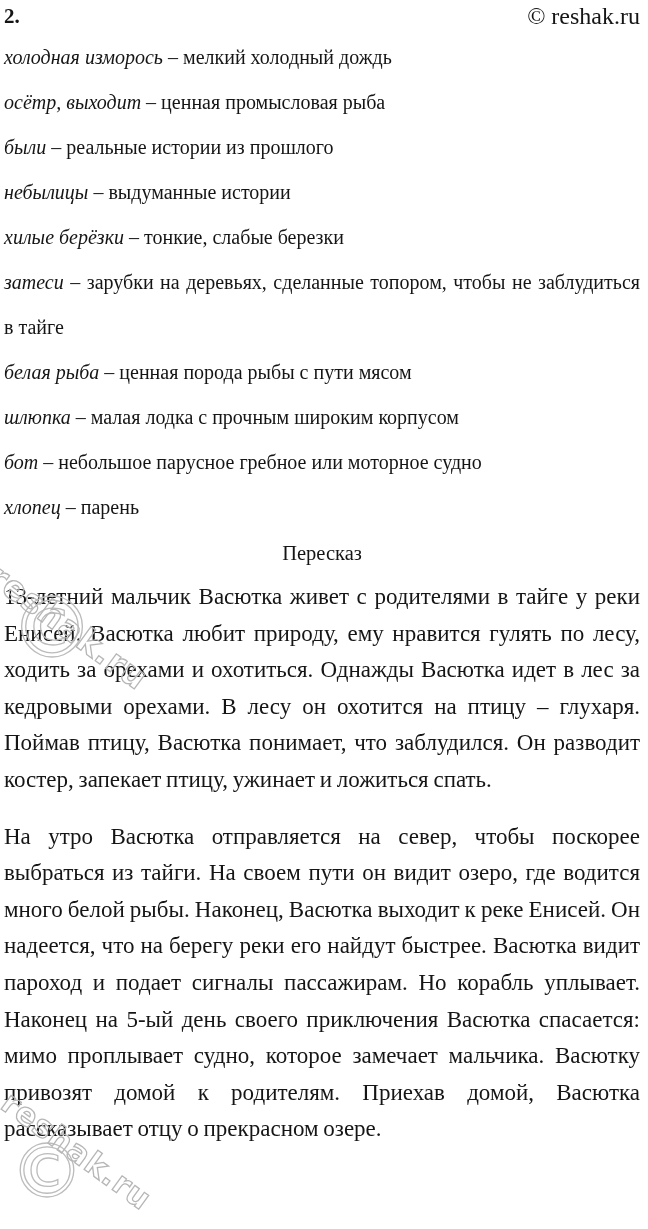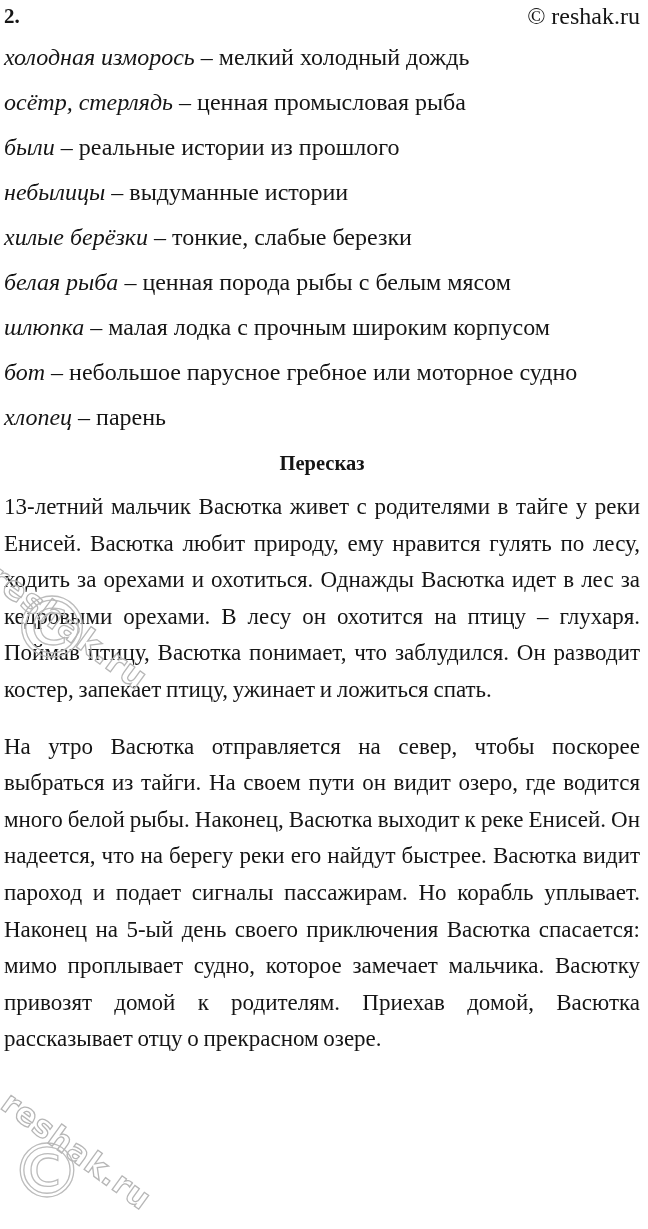--- a/index.html
+++ b/index.html
@@ -14,31 +14,31 @@
   }
   .page { position: relative; width: 648px; height: 1229px; padding: 4px 8px 0 4px; z-index: 1; }
 
   .header { display: flex; justify-content: space-between; align-items: flex-start; height: 26px; }
   .problem-number { font-weight: bold; font-size: 21px; line-height: 24px; }
   .copyright { font-size: 24px; line-height: 24px; }
 
   .vocab { margin-top: 5px; }
   .vocab .entry {
     margin: 0;
-    font-size: 24px;
+    font-size: 20px;
     line-height: 45px;
     text-align: justify;
   }
   .vocab .entry i { font-style: italic; }
 
   .heading {
     margin: 0;
     font-size: 20.5px;
     line-height: 46px;
-    font-weight: bold;
+    font-weight: normal;
     text-align: center;
   }
 
   .para {
     margin: 0;
     font-size: 23px;
     line-height: 36.6px;
     text-align: justify;
     word-spacing: -1px;
   }
@@ -76,25 +76,26 @@
 
 <div class="page">
 
   <div class="header">
     <span class="problem-number">2.</span>
     <span class="copyright">© reshak.ru</span>
   </div>
 
   <div class="vocab">
     <p class="entry"><i>холодная изморось</i><span> – мелкий холодный дождь</span></p>
-    <p class="entry"><i>осётр, стерлядь</i><span> – ценная промысловая рыба</span></p>
+    <p class="entry"><i>осётр, выходит</i><span> – ценная промысловая рыба</span></p>
     <p class="entry"><i>были</i><span> – реальные истории из прошлого</span></p>
     <p class="entry"><i>небылицы</i><span> – выдуманные истории</span></p>
     <p class="entry"><i>хилые берёзки</i><span> – тонкие, слабые березки</span></p>
-    <p class="entry"><i>белая рыба</i><span> – ценная порода рыбы с белым мясом</span></p>
+    <p class="entry"><i>затеси</i><span> – зарубки на деревьях, сделанные топором, чтобы не заблудиться в тайге</span></p>
+    <p class="entry"><i>белая рыба</i><span> – ценная порода рыбы с пути мясом</span></p>
     <p class="entry"><i>шлюпка</i><span> – малая лодка с прочным широким корпусом</span></p>
     <p class="entry"><i>бот</i><span> – небольшое парусное гребное или моторное судно</span></p>
     <p class="entry"><i>хлопец</i><span> – парень</span></p>
   </div>
 
   <h2 class="heading">Пересказ</h2>
 
   <p class="para first">13-летний мальчик Васютка живет с родителями в тайге у реки Енисей. Васютка любит природу, ему нравится гулять по лесу, ходить за орехами и охотиться. Однажды Васютка идет в лес за кедровыми орехами. В лесу он охотится на птицу – глухаря. Поймав птицу, Васютка понимает, что заблудился. Он разводит костер, запекает птицу, ужинает и ложиться спать.</p>
   <p class="para">На утро Васютка отправляется на север, чтобы поскорее выбраться из тайги. На своем пути он видит озеро, где водится много белой рыбы. Наконец, Васютка выходит к реке Енисей. Он надеется, что на берегу реки его найдут быстрее. Васютка видит пароход и подает сигналы пассажирам. Но корабль уплывает. Наконец на 5-ый день своего приключения Васютка спасается: мимо проплывает судно, которое замечает мальчика. Васютку привозят домой к родителям. Приехав домой, Васютка рассказывает отцу о прекрасном озере.</p>
 

